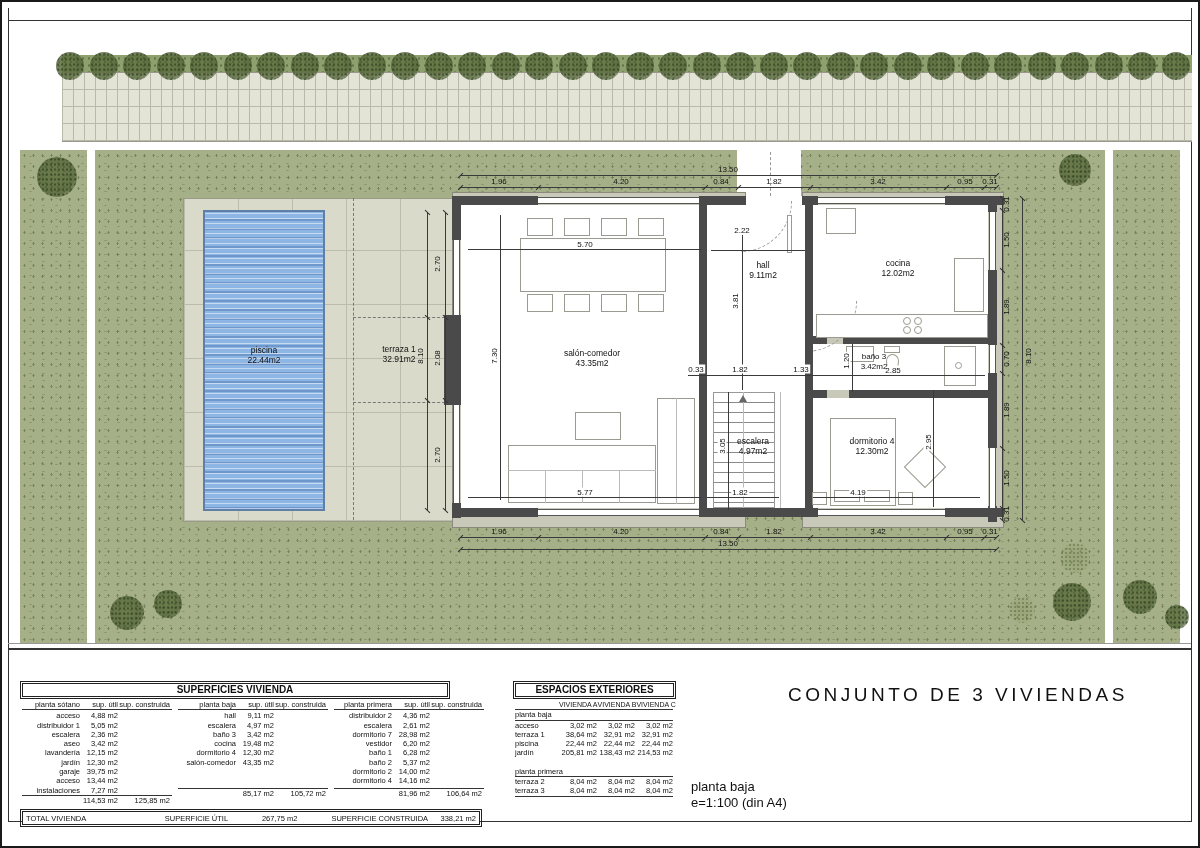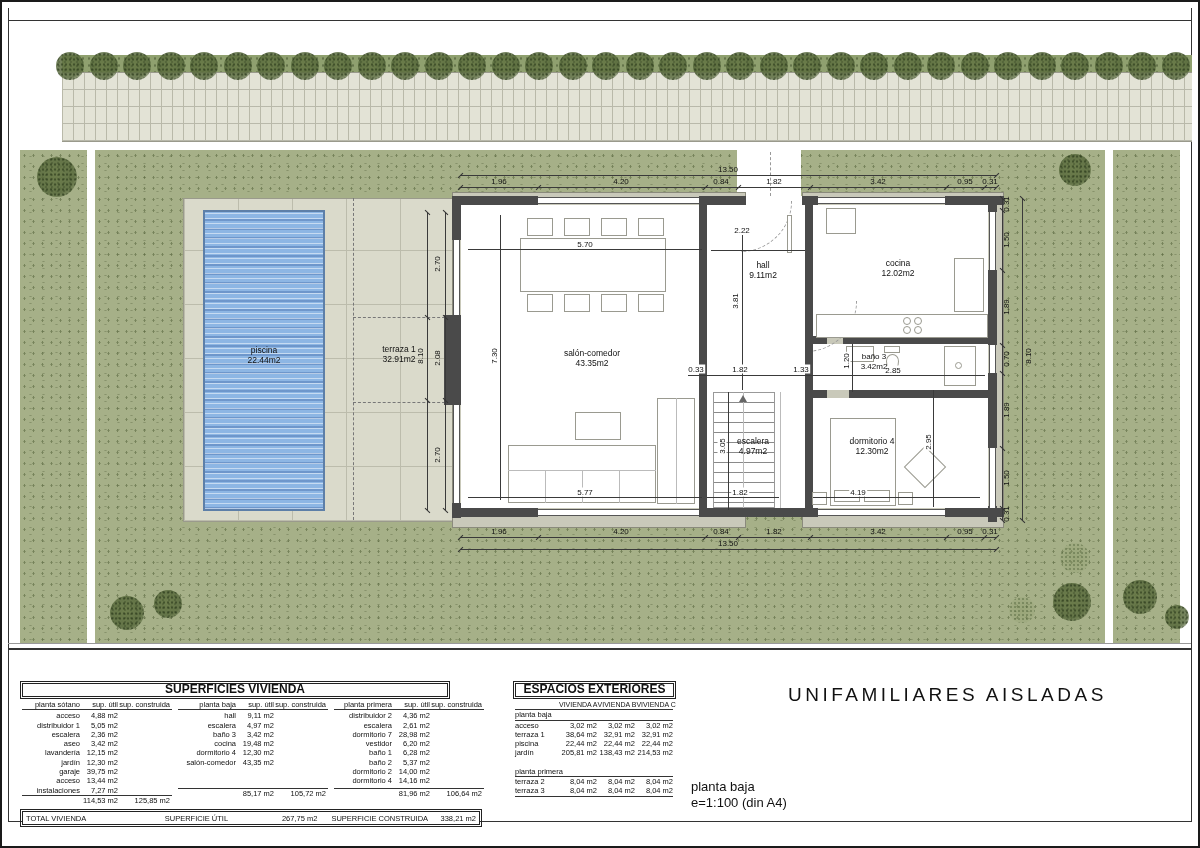--- a/index.html
+++ b/index.html
@@ -48,39 +48,39 @@
   .dash-h{height:0;border-top:1px dashed #777}
   .arc{border:1px dashed #999;border-radius:50%}
   .dl{background:#3a3a3a}
   .tickh{width:1px;height:7px;background:#333;transform:rotate(45deg)}
   .tickv{width:7px;height:1px;background:#333;transform:rotate(45deg)}
   .dim{font-size:8px;line-height:9px;white-space:nowrap;transform:translate(-50%,-50%);color:#111}
   .dim.rot{transform:translate(-50%,-50%) rotate(-90deg)}
   .dim.bg{background:#fff;padding:0 1px}
   .room-label{transform:translate(-50%,-50%);text-align:center;font-size:8.5px;line-height:9.5px;white-space:nowrap;color:#111}
   .box{border:1px solid #222;outline:1px solid #222;outline-offset:1px;background:#fff;
-       text-align:center;font-size:12px;font-weight:bold;display:flex;align-items:flex-end;justify-content:center}
+       text-align:center;font-size:10px;font-weight:bold;display:flex;align-items:flex-start;justify-content:center}
   .sub{top:700px;width:150px;height:98px;display:flex;flex-direction:column;font-size:7.5px;line-height:9.3px}
   .trow{display:flex}
   .trow .c0{flex:0 0 58px;text-align:right;white-space:nowrap;overflow:hidden}
   .trow .c1{flex:0 0 38px;text-align:right;white-space:nowrap}
   .trow .c2{flex:0 0 52px;text-align:right;white-space:nowrap}
   .thead{border-bottom:1px solid #333;margin-bottom:1px}
   .ttotal{margin-top:auto;border-top:1px solid #333}
   .ext{left:515px;top:700px;width:158px;font-size:7.5px;line-height:9.3px}
   .erow{display:flex}
   .erow .e0{flex:0 0 44px;text-align:left;white-space:nowrap}
   .erow .ev{flex:0 0 38px;text-align:right;white-space:nowrap}
   .ehead{font-size:7px}
   .eline{border-bottom:1px solid #333}
   .total-bar{left:22px;top:811px;width:456px;height:12px;border:1px solid #222;outline:1px solid #222;
     outline-offset:1px;background:#fff;display:flex;align-items:center;font-size:7.5px;white-space:nowrap}
   .total-bar .t0{width:150px;padding-left:3px}
   .total-bar .t1{width:105px}
-  .total-bar .t2{width:60px;text-align:right}
+  .total-bar .t2{width:60px;text-align:left}
   .total-bar .t3{width:118px;padding-left:14px}
   .total-bar .t4{flex:1;text-align:right;padding-right:3px}
   .main-title{left:788px;top:684px;font-size:19px;letter-spacing:3.5px;line-height:22px;white-space:nowrap;color:#111}
   .plan-name{font-size:13px;line-height:15px;white-space:nowrap}
 </style>
 </head>
 <body>
 
 <div id="page">
 
@@ -578,18 +578,18 @@
 
   <div class="a total-bar">
     <span class="t0">TOTAL VIVIENDA</span>
     <span class="t1">SUPERFICIE ÚTIL</span>
     <span class="t2">267,75 m2</span>
     <span class="t3">SUPERFICIE CONSTRUIDA</span>
     <span class="t4">338,21 m2</span>
   </div>
 
   <div class="a main-title">
-    <div>UNIFAMILIARES AISLADAS</div>
+    <div>CONJUNTO DE 3 VIVIENDAS</div>
   </div>
   <div class="a plan-name" style="left:691px;top:779px">planta baja</div>
   <div class="a plan-name" style="left:691px;top:795px">e=1:100 (din A4)</div>
 
 </div>
 
 </body></html>

